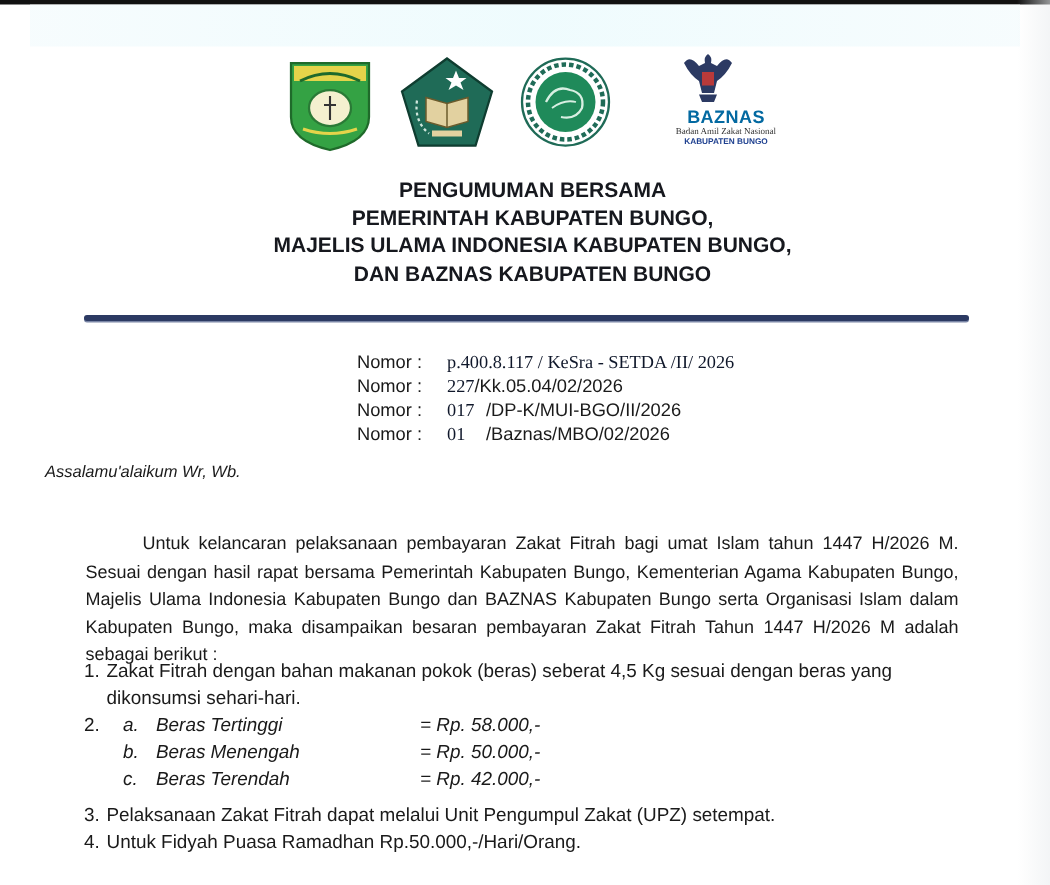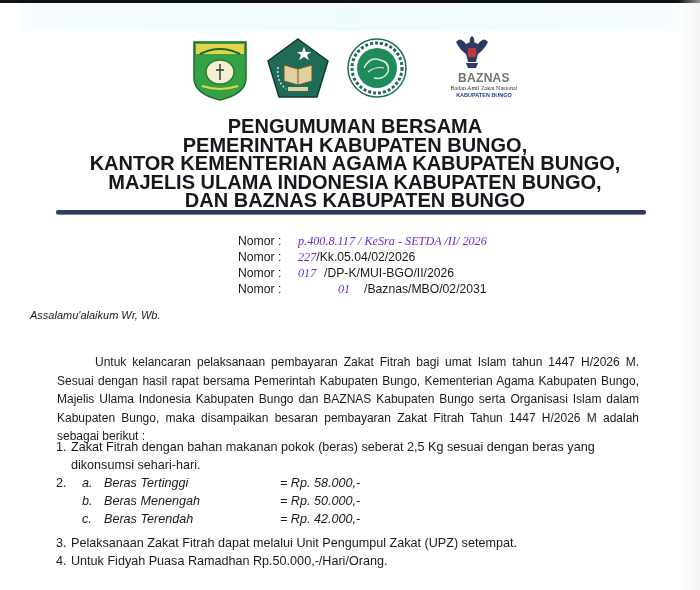--- a/index.html
+++ b/index.html
@@ -7,32 +7,32 @@
     width:700px; height:590px; overflow:hidden; position:relative;
     background:#ffffff;
     font-family:"Liberation Sans", sans-serif; color:#1a1a1a;
   }
   .topbar { position:absolute; left:0; top:0; width:700px; height:3px; background:#111; }
   .tint { position:absolute; left:20px; top:3px; width:660px; height:28px;
           background:linear-gradient(90deg,#f3fbfd,#e8fafd 50%,#f3fbfd); opacity:.7; }
   .logo { position:absolute; }
   .logo svg { display:block; }
   .baznas-text { position:absolute; left:434px; top:72px; width:100px; text-align:center; }
-  .baznas-name { font-weight:bold; font-size:12px; color:#737373; letter-spacing:.3px; line-height:13px; }
+  .baznas-name { font-weight:bold; font-size:12px; color:#0369a1; letter-spacing:.3px; line-height:13px; }
   .baznas-sub1 { font-family:"Liberation Serif", serif; font-size:6px; color:#333; line-height:7px; }
   .baznas-sub2 { font-weight:bold; font-size:5.5px; color:#1d3f8f; line-height:7px; }
   .title-block { position:absolute; left:40px; top:117px; width:630px; text-align:center;
-                 font-weight:bold; font-size:20px; line-height:18.5px; color:#16181e; }
+                 font-weight:bold; font-size:14px; line-height:18.5px; color:#16181e; }
   .title-block div { white-space:nowrap; }
   .rule { position:absolute; left:56px; top:210px; width:590px; height:4px;
           background:#2c3a63; border-radius:2px; box-shadow:0 1px 0 #7a86a6; }
   .nomor { position:absolute; left:238px; top:233px; font-size:12.2px; line-height:16px; }
   .nomor-row { white-space:nowrap; }
   .nomor-label { display:inline-block; width:60px; }
-  .hand { font-family:"Liberation Serif", serif; font-style:italic; color:#6d28d9; }
+  .hand { font-family:"Liberation Serif", serif; color:#0f172a; }
   .greeting { position:absolute; left:30px; top:309px; font-style:italic; font-size:11px; }
   .para { position:absolute; left:57px; top:337px; width:582px; font-size:12px; line-height:18.5px;
           text-align:justify;margin-top:16px; }
   .para .first { text-indent:38px; }
   .list { position:absolute; left:56px; top:438px; width:600px; font-size:12.6px; line-height:18px; }
   .li { position:relative; padding-left:15px; }
   .li .num { position:absolute; left:0; }
   .sub { position:relative; margin-left:26px; font-style:italic; height:18px; }
   .sub .letter { position:absolute; left:0; }
   .sub .name { position:absolute; left:22px; }
@@ -88,50 +88,49 @@
 </div>
 <div class="baznas-text">
   <div class="baznas-name">BAZNAS</div>
   <div class="baznas-sub1">Badan Amil Zakat Nasional</div>
   <div class="baznas-sub2">KABUPATEN BUNGO</div>
 </div>
 
 <div class="title-block">
   <div>PENGUMUMAN BERSAMA</div>
   <div>PEMERINTAH KABUPATEN BUNGO,</div>
-  <div>KANTOR KEMENTERIAN AGAMA KABUPATEN BUNGO,</div>
   <div>MAJELIS ULAMA INDONESIA KABUPATEN  BUNGO,</div>
   <div>DAN BAZNAS KABUPATEN BUNGO</div>
 </div>
 <div class="rule"></div>
 
 <div class="nomor">
   <div class="nomor-row">
     <span class="nomor-label">Nomor :</span><span class="hand">p.400.8.117 / KeSra - SETDA /II/ 2026</span><span></span>
   </div>
   <div class="nomor-row">
     <span class="nomor-label">Nomor :</span><span class="hand">227</span><span>/Kk.05.04/02/2026</span>
   </div>
   <div class="nomor-row">
     <span class="nomor-label">Nomor :</span><span class="hand" style="display:inline-block;width:26px;">017</span><span>/DP-K/MUI-BGO/II/2026</span>
   </div>
   <div class="nomor-row">
-    <span class="nomor-label">Nomor :</span><span class="hand" style="display:inline-block;width:26px;margin-left:40px;">01</span><span>/Baznas/MBO/02/2031</span>
+    <span class="nomor-label">Nomor :</span><span class="hand" style="display:inline-block;width:26px;">01</span><span>/Baznas/MBO/02/2026</span>
   </div>
 </div>
 
 <div class="greeting">Assalamu'alaikum Wr, Wb.</div>
 <div class="para">
   <div class="first">Untuk kelancaran pelaksanaan pembayaran Zakat Fitrah bagi umat Islam tahun 1447 H/2026 M. Sesuai dengan hasil rapat bersama Pemerintah Kabupaten Bungo, Kementerian Agama Kabupaten Bungo, Majelis Ulama Indonesia Kabupaten Bungo dan BAZNAS Kabupaten Bungo serta Organisasi Islam dalam Kabupaten Bungo, maka disampaikan besaran pembayaran Zakat Fitrah Tahun 1447 H/2026 M adalah sebagai berikut :</div>
 </div>
 
 <div class="list">
   <div class="li">
     <span class="num">1.</span>
-    <span>Zakat Fitrah dengan bahan makanan pokok (beras) seberat 2,5 Kg sesuai dengan beras yang dikonsumsi sehari-hari.</span>
+    <span>Zakat Fitrah dengan bahan makanan pokok (beras) seberat 4,5 Kg sesuai dengan beras yang dikonsumsi sehari-hari.</span>
   </div>
   <div class="li">
     <span class="num">2.</span>
   </div>
   <div class="sub">
     <span class="letter">a.</span>
     <span class="name">Beras Tertinggi</span>
     <span class="val">= Rp. 58.000,-</span>
   </div>
   <div class="sub">

